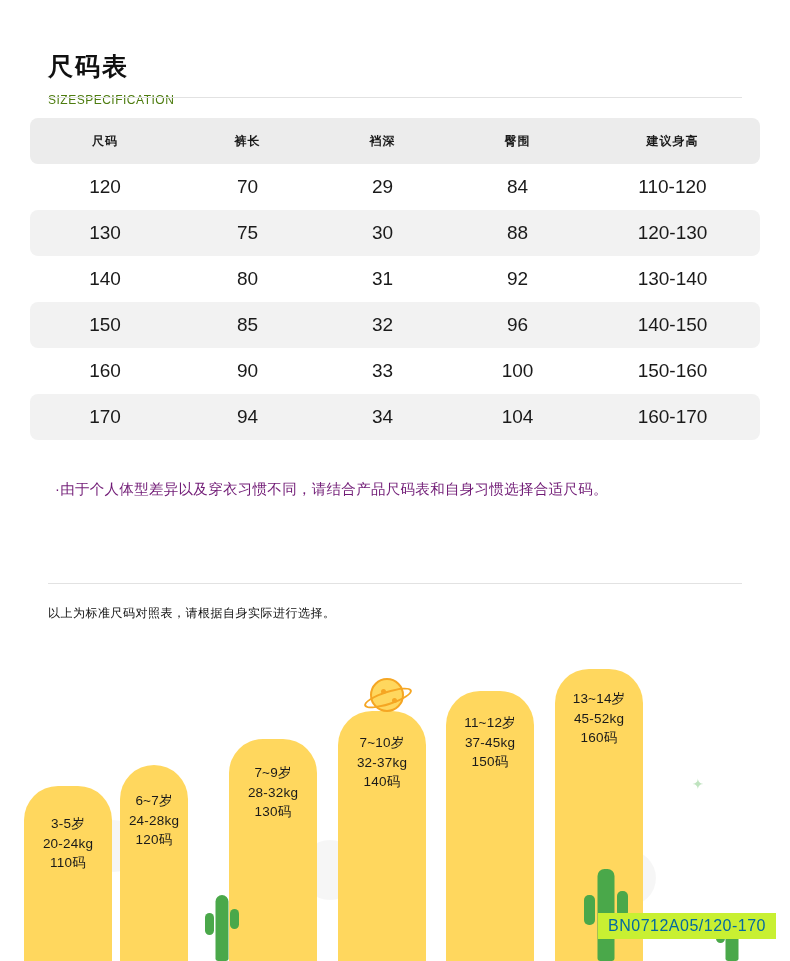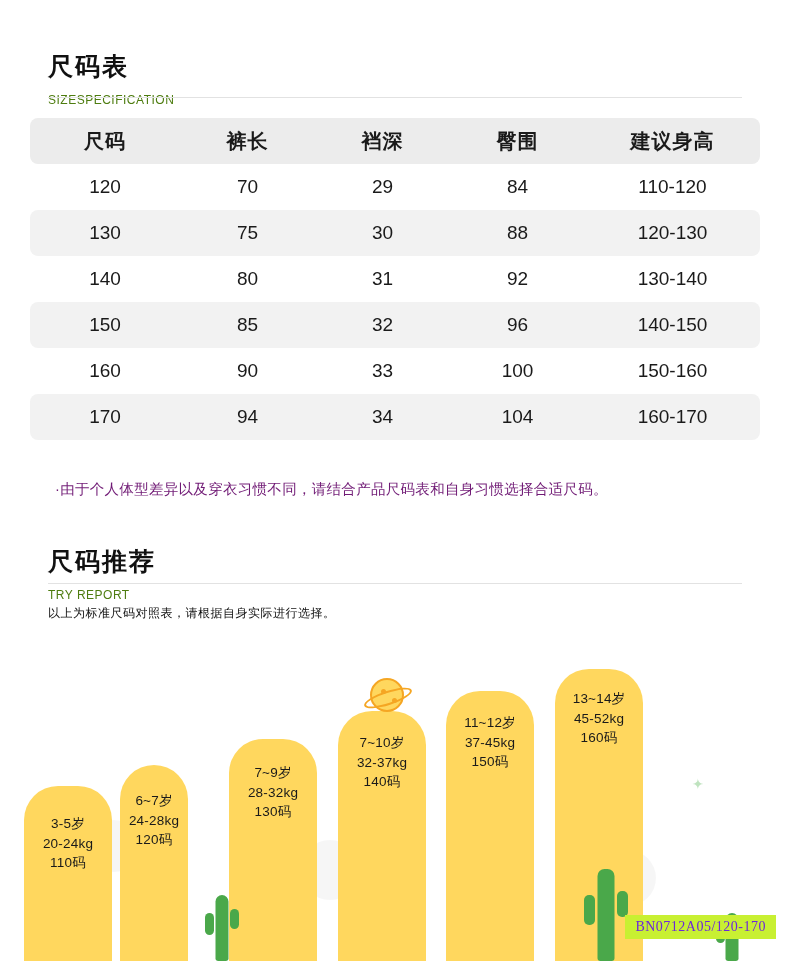--- a/index.html
+++ b/index.html
@@ -51,21 +51,21 @@
   }
   .table td, .table th {
     text-align: center;
     font-weight: normal;
     font-size: 19px;
     color: #1a1a1a;
     height: 46px;
     padding: 0;
   }
   .table thead th {
-    font-size: 20px;
+    font-size: 12px;
     font-weight: bold;
     letter-spacing: 1px;
   }
   .table thead tr { background: #ececec; }
   .table tbody tr:nth-child(even) { background: #f2f2f2; }
   .table tbody tr:nth-child(odd) { background: #ffffff; }
   .table thead tr th:first-child { border-top-left-radius: 8px; border-bottom-left-radius: 8px; }
   .table thead tr th:last-child { border-top-right-radius: 8px; border-bottom-right-radius: 8px; }
   .table tbody tr:nth-child(even) td:first-child { border-top-left-radius: 8px; border-bottom-left-radius: 8px; }
   .table tbody tr:nth-child(even) td:last-child { border-top-right-radius: 8px; border-bottom-right-radius: 8px; }
@@ -149,25 +149,24 @@
     background: rgba(0,0,0,0.035);
   }
   .sparkle { position: absolute; color: #bfe3bf; font-size: 14px; }
 
   
   .code-badge {
     position: absolute;
     right: 14px;
     bottom: 22px;
     background: #c8f032;
-    color: #6d28d9;
-    font-size: 14px;
+    color: #0369a1;
+    font-size: 16px;
     letter-spacing: 0.5px;
     padding: 4px 10px;
-    font-family: Liberation Serif, serif;
   }
 </style>
 </head>
 <body>
 
 <div class="page">
 
   <div class="sec-head" style="left:48px; top:50px;">
     <span class="cn">尺码表</span>
     <span class="en">SIZESPECIFICATION</span>
@@ -232,24 +231,20 @@
         <td>94</td>
         <td>34</td>
         <td>104</td>
         <td>160-170</td>
       </tr>
     </tbody>
   </table>
 
   <div class="note">·由于个人体型差异以及穿衣习惯不同，请结合产品尺码表和自身习惯选择合适尺码。</div>
 
-  <div class="sec-head" style="left:48px; top:545px;">
-    <span class="cn">尺码推荐</span>
-    <span class="en">TRY REPORT</span>
-  </div>
   <div class="rule" style="left:48px; top:583px; width:694px;"></div>
 
   <div class="subnote">以上为标准尺码对照表，请根据自身实际进行选择。</div>
 
   <div class="chart">
 
     <div class="circle-deco" style="left:88px; top:170px; width:52px; height:52px;"></div>
     <div class="circle-deco" style="left:300px; top:190px; width:60px; height:60px;"></div>
     <div class="circle-deco" style="left:600px; top:200px; width:56px; height:56px;"></div>
     <div class="sparkle" style="left:452px; top:262px;">✦</div>

